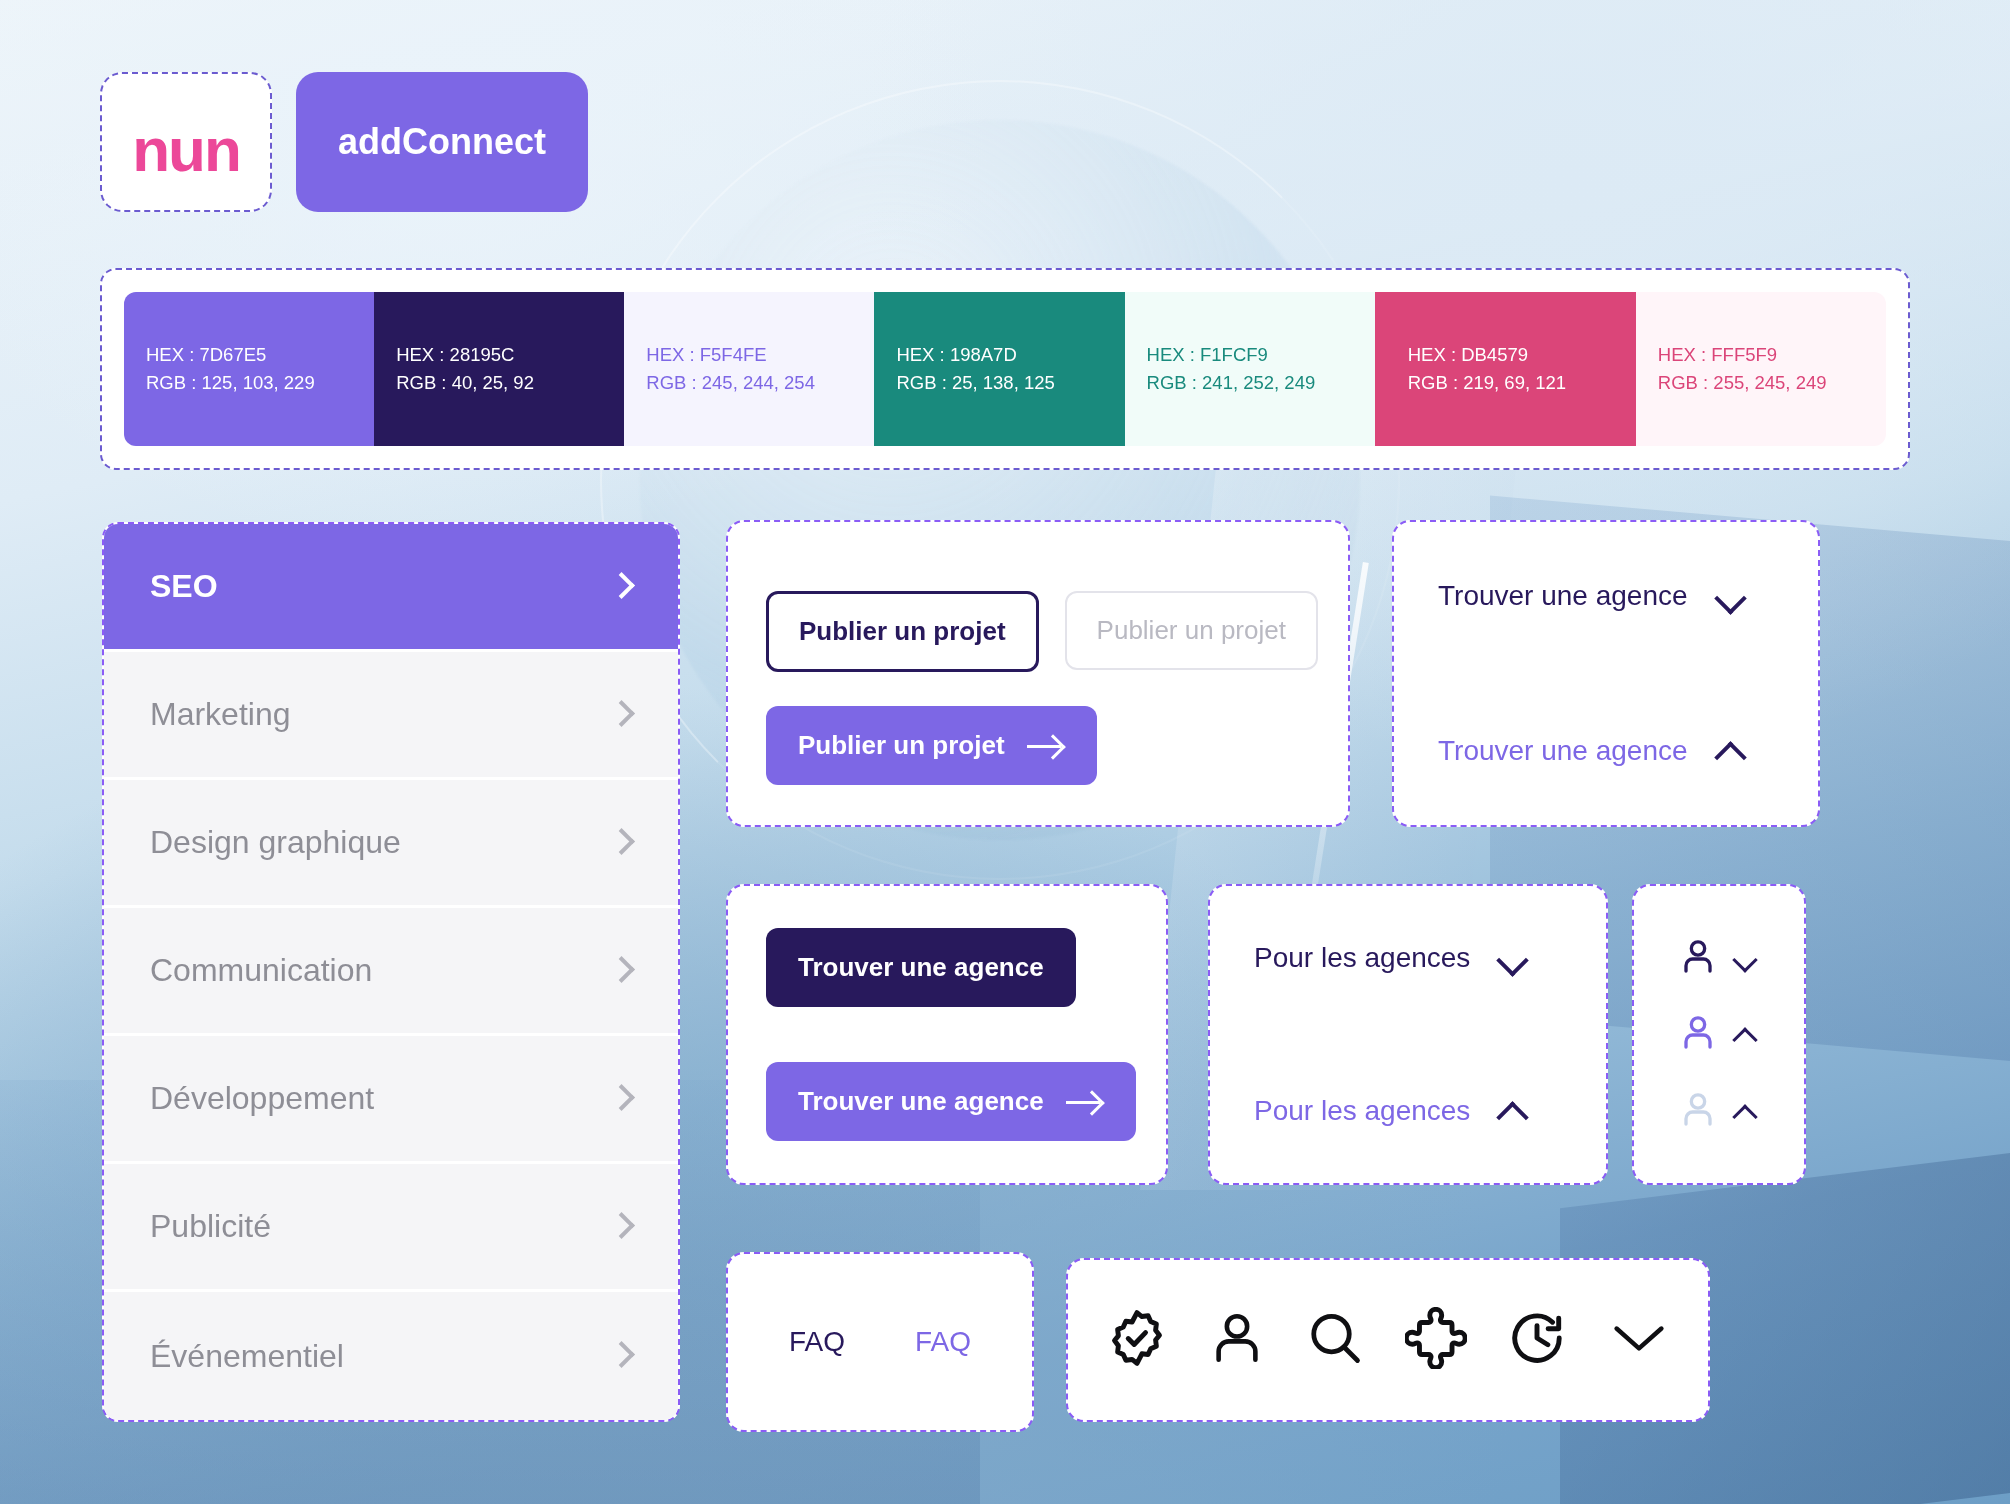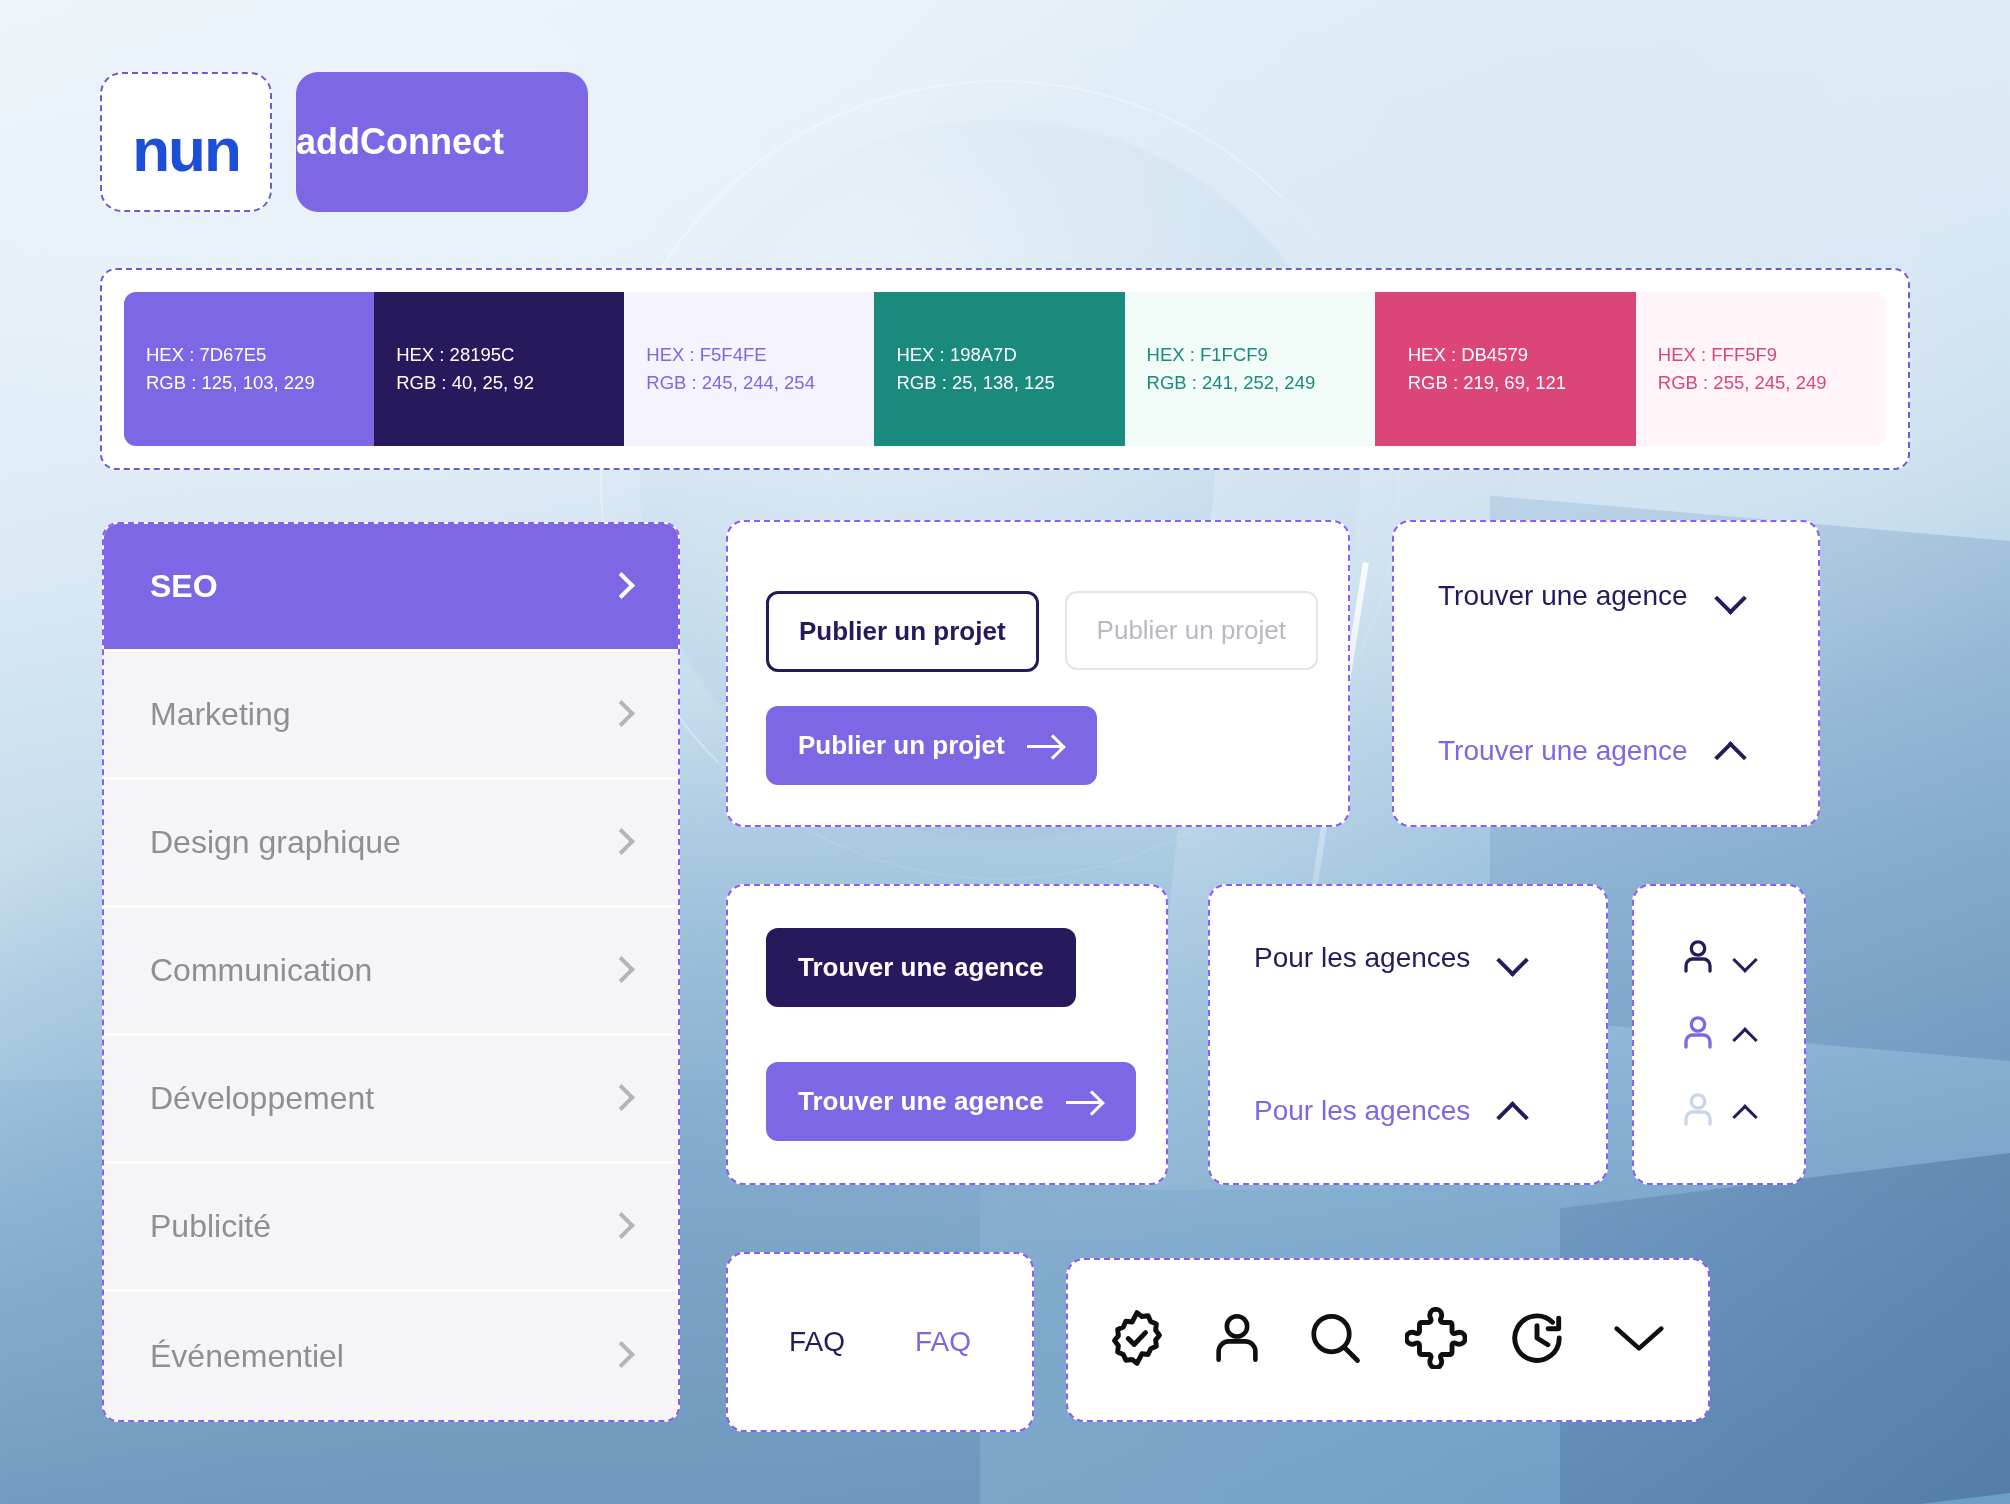--- a/index.html
+++ b/index.html
@@ -83,30 +83,30 @@
   .logo-box {
     width: 172px; height: 140px;
     border: 2px dashed #6b5bd0;
     border-radius: 22px;
     background: #ffffff;
     display: flex; align-items: center; justify-content: center;
   }
   .logo-mark {
     font-size: 62px;
     font-weight: 700;
-    color: #1d4ed8;
+    color: #ec4899;
     letter-spacing: -2px;
     line-height: 1;
     margin-top: 16px;
   }
   .brand-pill {
     width: 292px; height: 140px;
     border-radius: 22px;
     background: #7d67e5;
-    display: flex; align-items: center; justify-content: flex-start;
+    display: flex; align-items: center; justify-content: center;
     color: #ffffff;
     font-size: 36px;
     font-weight: 700;
   }
 
   
   .palette-wrap {
     position: absolute;
     left: 100px; top: 268px;
     width: 1810px; height: 202px;

